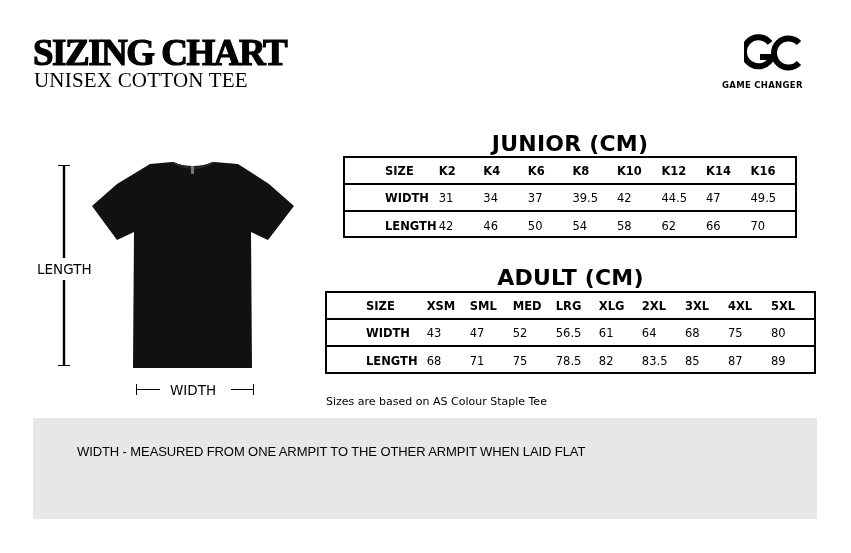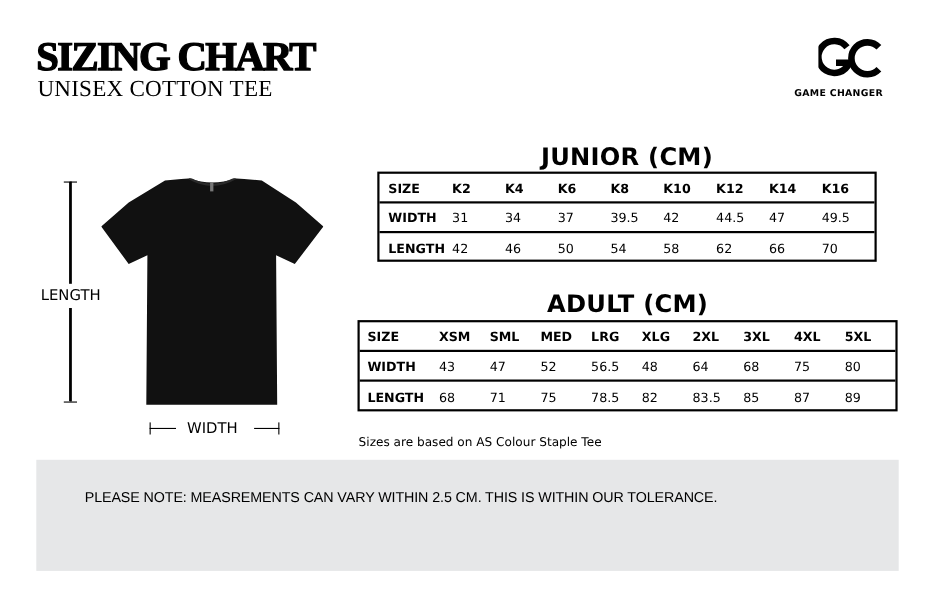--- a/index.html
+++ b/index.html
@@ -19,21 +19,21 @@
   .width-label { position: absolute; left: 150px; top: 242px; font-size: 13.5px; }
   .width-bar-l { position: absolute; left: 116px; top: 249px; width: 24px; height: 1px; background: #000; }
   .width-bar-l::before, .width-bar-r::after { content: ""; position: absolute; top: -5px; width: 1px; height: 11px; background: #000; }
   .width-bar-l::before { left: 0; }
   .width-bar-r { position: absolute; left: 211px; top: 249px; width: 23px; height: 1px; background: #000; }
   .width-bar-r::after { right: 0; }
   .tee-svg { position: absolute; left: 72px; top: 22px; width: 202px; height: 208px; }
 
   .table-title { position: absolute; font-weight: 700; font-size: 22px; text-align: center; letter-spacing: 0.2px; }
   .size-table { position: absolute; border: 2px solid #000; border-collapse: collapse; }
-  .size-table .row { display: flex; height: 27px; align-items: center; border-bottom: 2px solid #000; }
+  .size-table .row { display: flex; height: 27px; align-items: center; border-bottom: 2px solid #000; padding-left: 32px; }
   .size-table .row:last-child { border-bottom: none; }
   .size-table .cell { font-size: 11.5px; white-space: nowrap; }
   .size-table .hdr { font-weight: 700; }
   .size-table .lab { font-weight: 700; }
 
   #junior-title { left: 343px; top: 131px; width: 454px; }
   #junior-table { left: 343px; top: 156px; width: 454px; height: 82px; }
   #junior-table .cell.first { width: 66px; padding-left: 8px; }
   #junior-table .cell.val { width: 48px; }
 
@@ -131,21 +131,21 @@
     <div class="cell val hdr">3XL</div>
     <div class="cell val hdr">4XL</div>
     <div class="cell val hdr">5XL</div>
   </div>
   <div class="row">
     <div class="cell first lab">WIDTH</div>
     <div class="cell val">43</div>
     <div class="cell val">47</div>
     <div class="cell val">52</div>
     <div class="cell val">56.5</div>
-    <div class="cell val">48</div>
+    <div class="cell val">61</div>
     <div class="cell val">64</div>
     <div class="cell val">68</div>
     <div class="cell val">75</div>
     <div class="cell val">80</div>
   </div>
   <div class="row">
     <div class="cell first lab">LENGTH</div>
     <div class="cell val">68</div>
     <div class="cell val">71</div>
     <div class="cell val">75</div>
@@ -154,14 +154,14 @@
     <div class="cell val">83.5</div>
     <div class="cell val">85</div>
     <div class="cell val">87</div>
     <div class="cell val">89</div>
   </div>
 </div>
 
 <div class="footnote">Sizes are based on AS Colour Staple Tee</div>
 
 <div class="notes-box">
-  <div class="line">PLEASE NOTE: MEASREMENTS CAN VARY WITHIN 2.5 CM. THIS IS WITHIN OUR TOLERANCE.</div>
+  <div class="line">WIDTH - MEASURED FROM ONE ARMPIT TO THE OTHER ARMPIT WHEN LAID FLAT</div>
 </div>
 
 </body></html>

